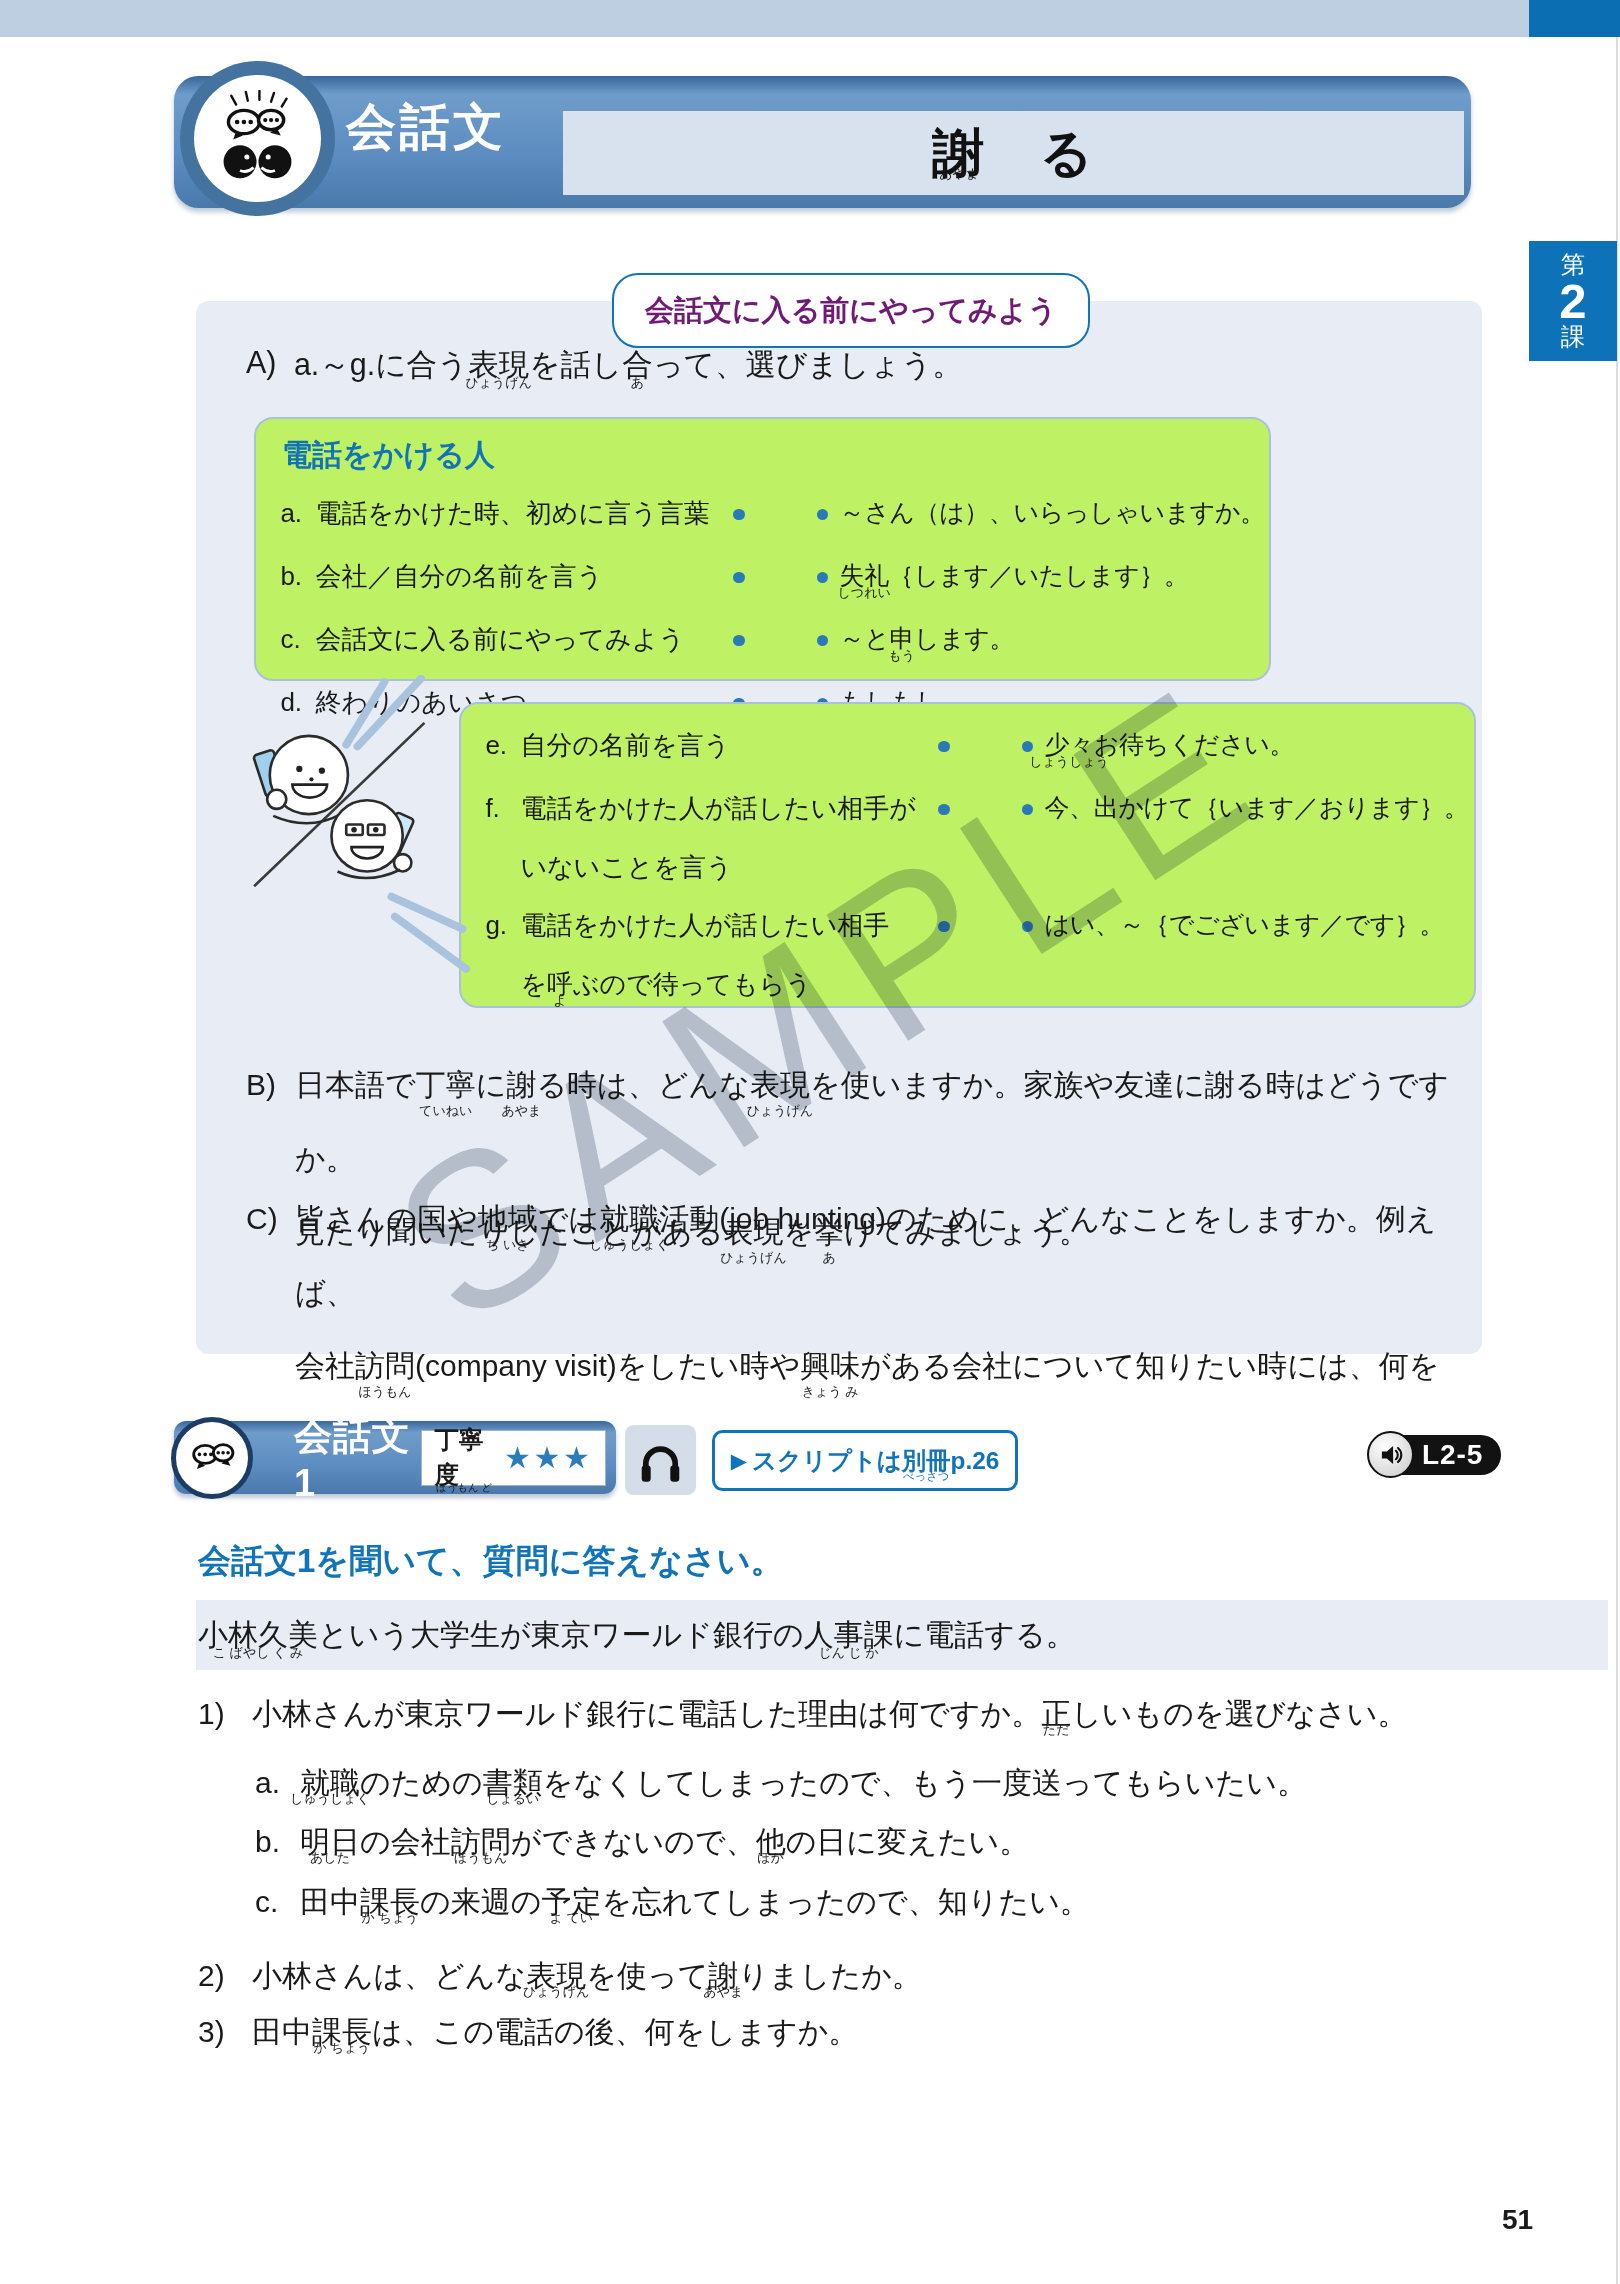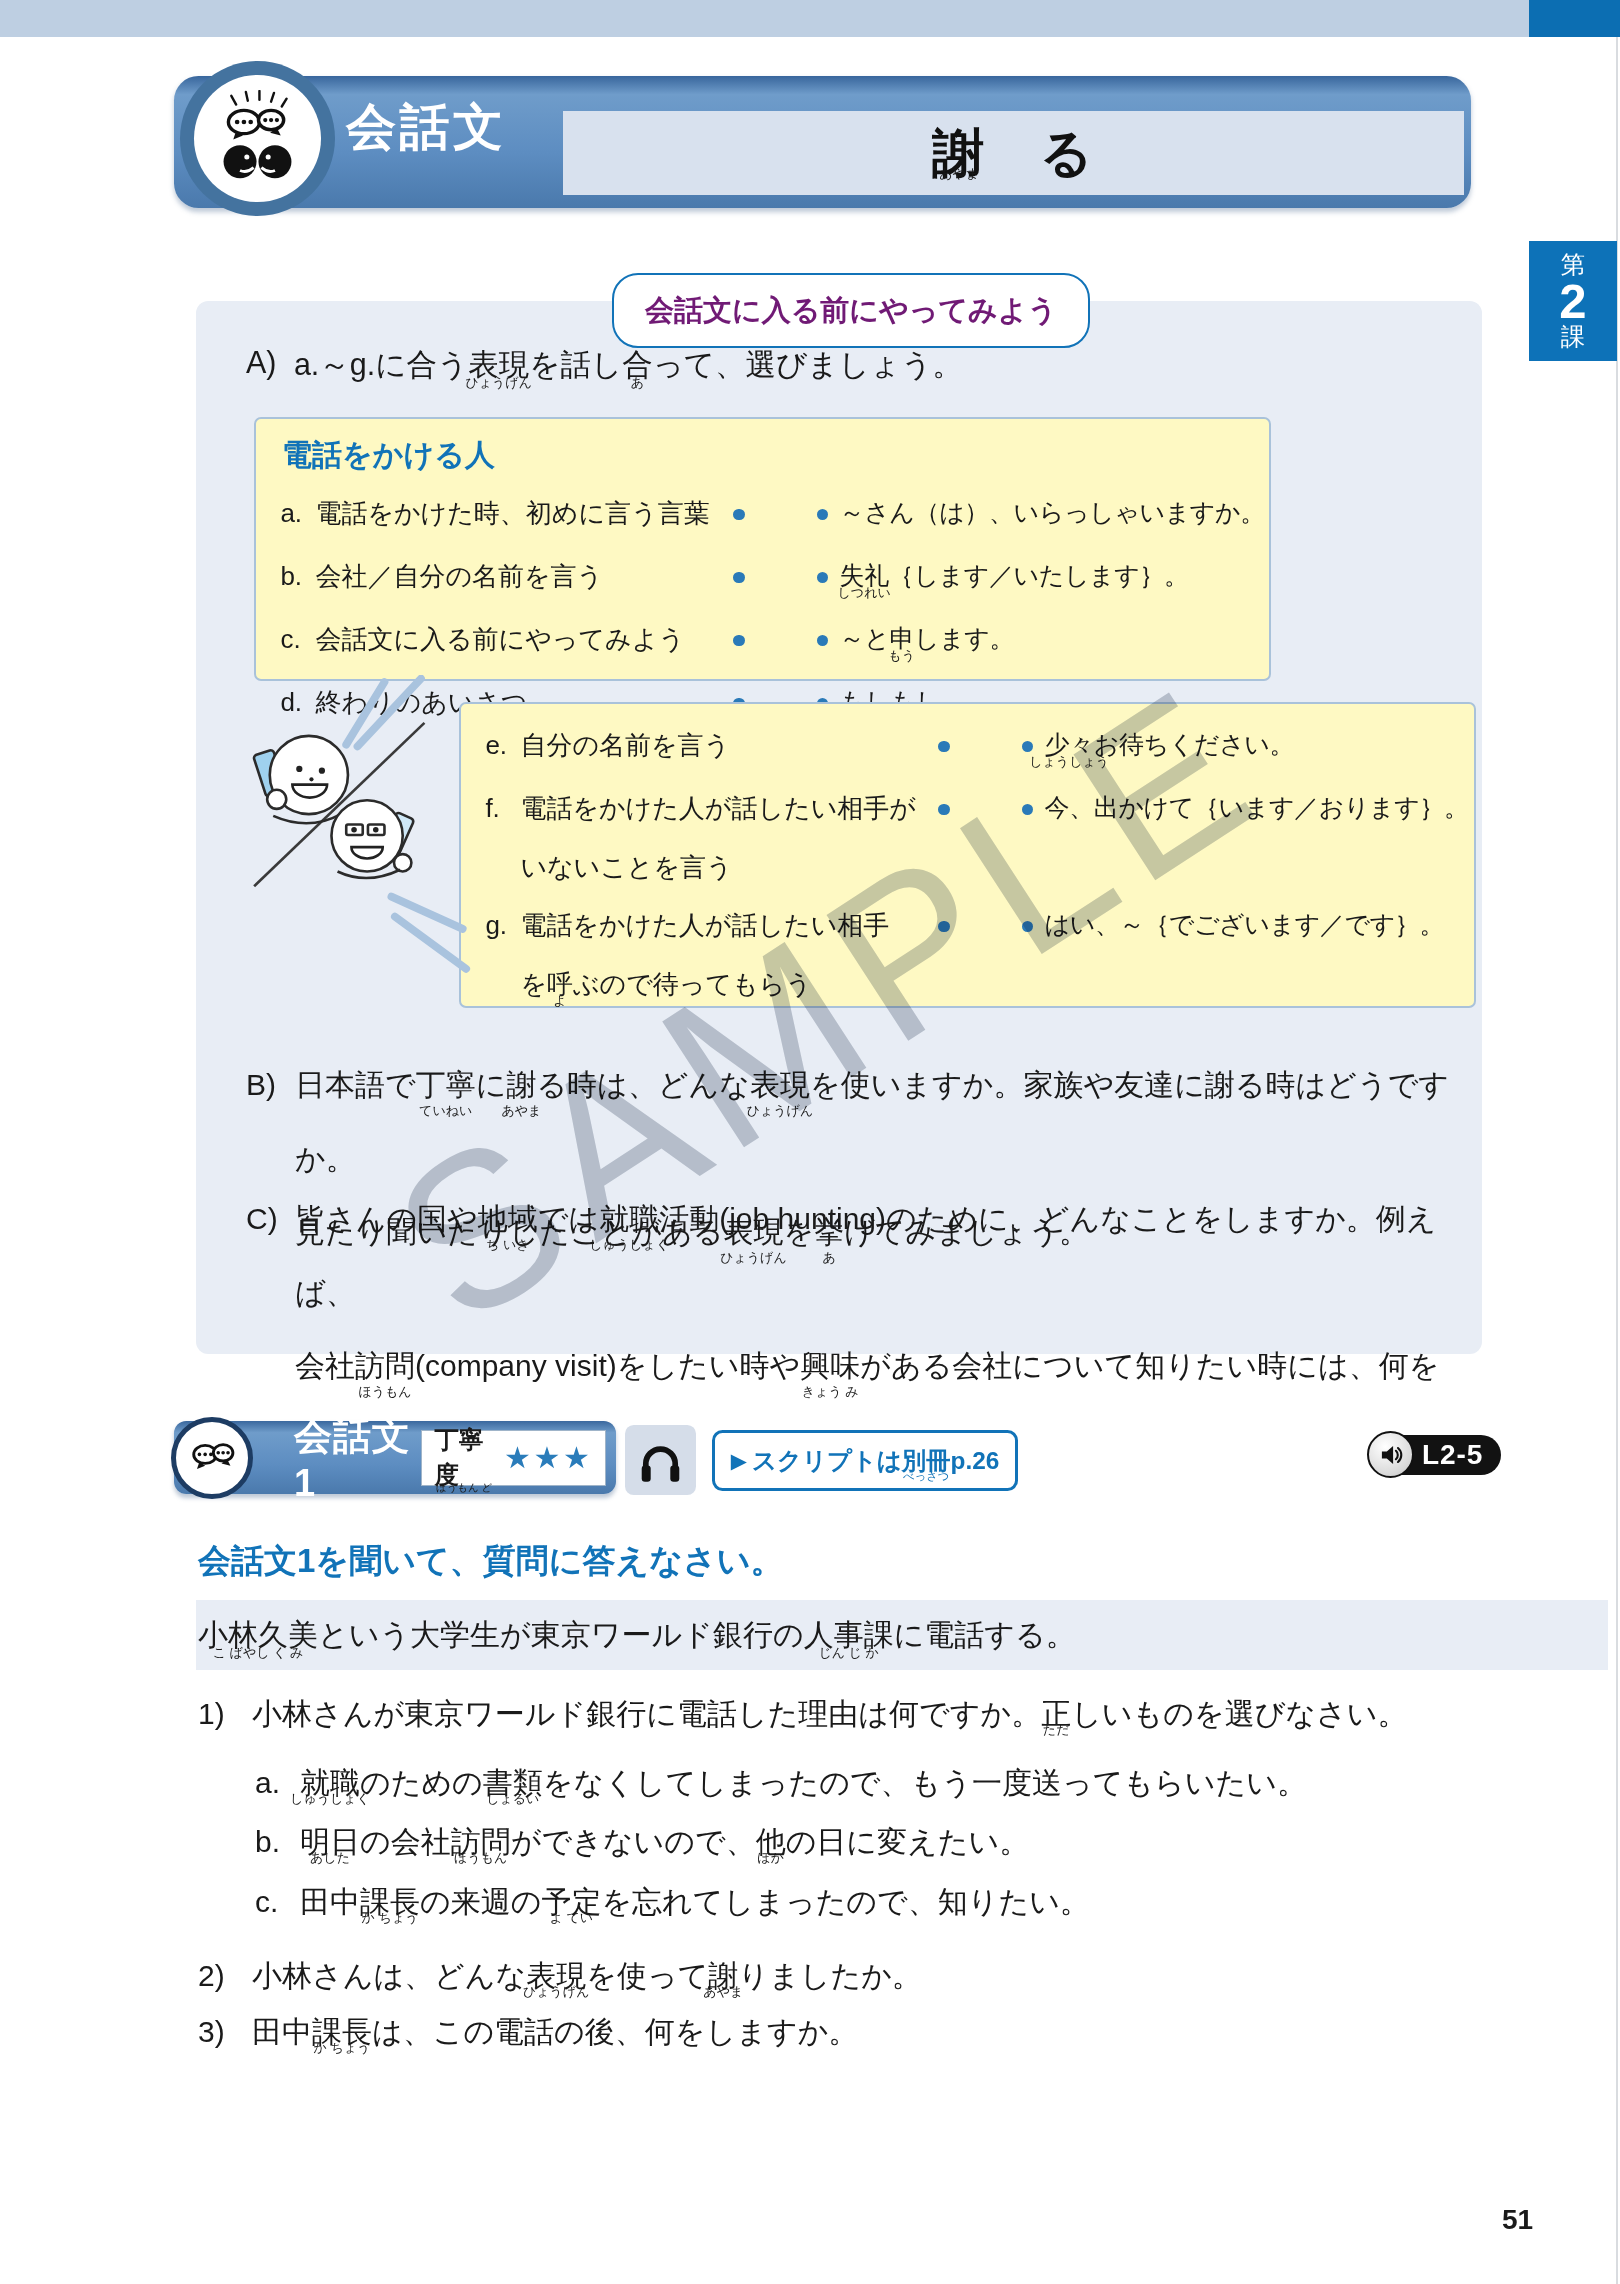--- a/index.html
+++ b/index.html
@@ -42,21 +42,21 @@
   
   .panel{left:196px;top:301px;width:1286px;height:1053px;background:#e8edf5;border-radius:12.2px;}
   .badge{
     left:612px;top:273px;height:47px;padding:12px 31px;background:#fff;border:2.6px solid #1173b8;
     border-radius:26px;display:flex;align-items:center;color:#701a75;font-weight:bold;font-size:29px;
   }
   .a-line{left:246px;top:345px;font-size:30.5px;display:flex;}
   .a-line .qkey{margin-right:17.4px;}
 
   
-  .matchbox{background:#fef9c3;border:2.6px solid #a9c2da;border-radius:7px;padding:12.2px 24.4px 8.7px 24.4px;box-sizing:border-box;}
+  .matchbox{background:#bef264;border:2.6px solid #a9c2da;border-radius:19px;padding:12.2px 24.4px 8.7px 24.4px;box-sizing:border-box;}
   .box1{left:254px;top:417px;width:1017px;height:264px;}
   .box2{left:459px;top:702px;width:1017px;height:306px;}
   .matchbox .mb-title{color:#1173b8;font-weight:bold;font-size:30px;margin:3.5px 0 8.7px 1.7px;}
   .mrow{display:grid;grid-template-columns:453px 22.6px 61px 22.6px 1fr;align-items:flex-start;min-height:63px;}
   .mlabel{display:flex;font-size:26px;line-height:2.25;}
   .mkey{width:35px;flex:0 0 35px;}
   .dot{width:11.3px;height:11.3px;border-radius:50%;background:#2a7ab8;margin-top:24.4px;}
   .mexpr{font-size:25px;line-height:2.3;white-space:nowrap;letter-spacing:-0.4px;}
 
   

